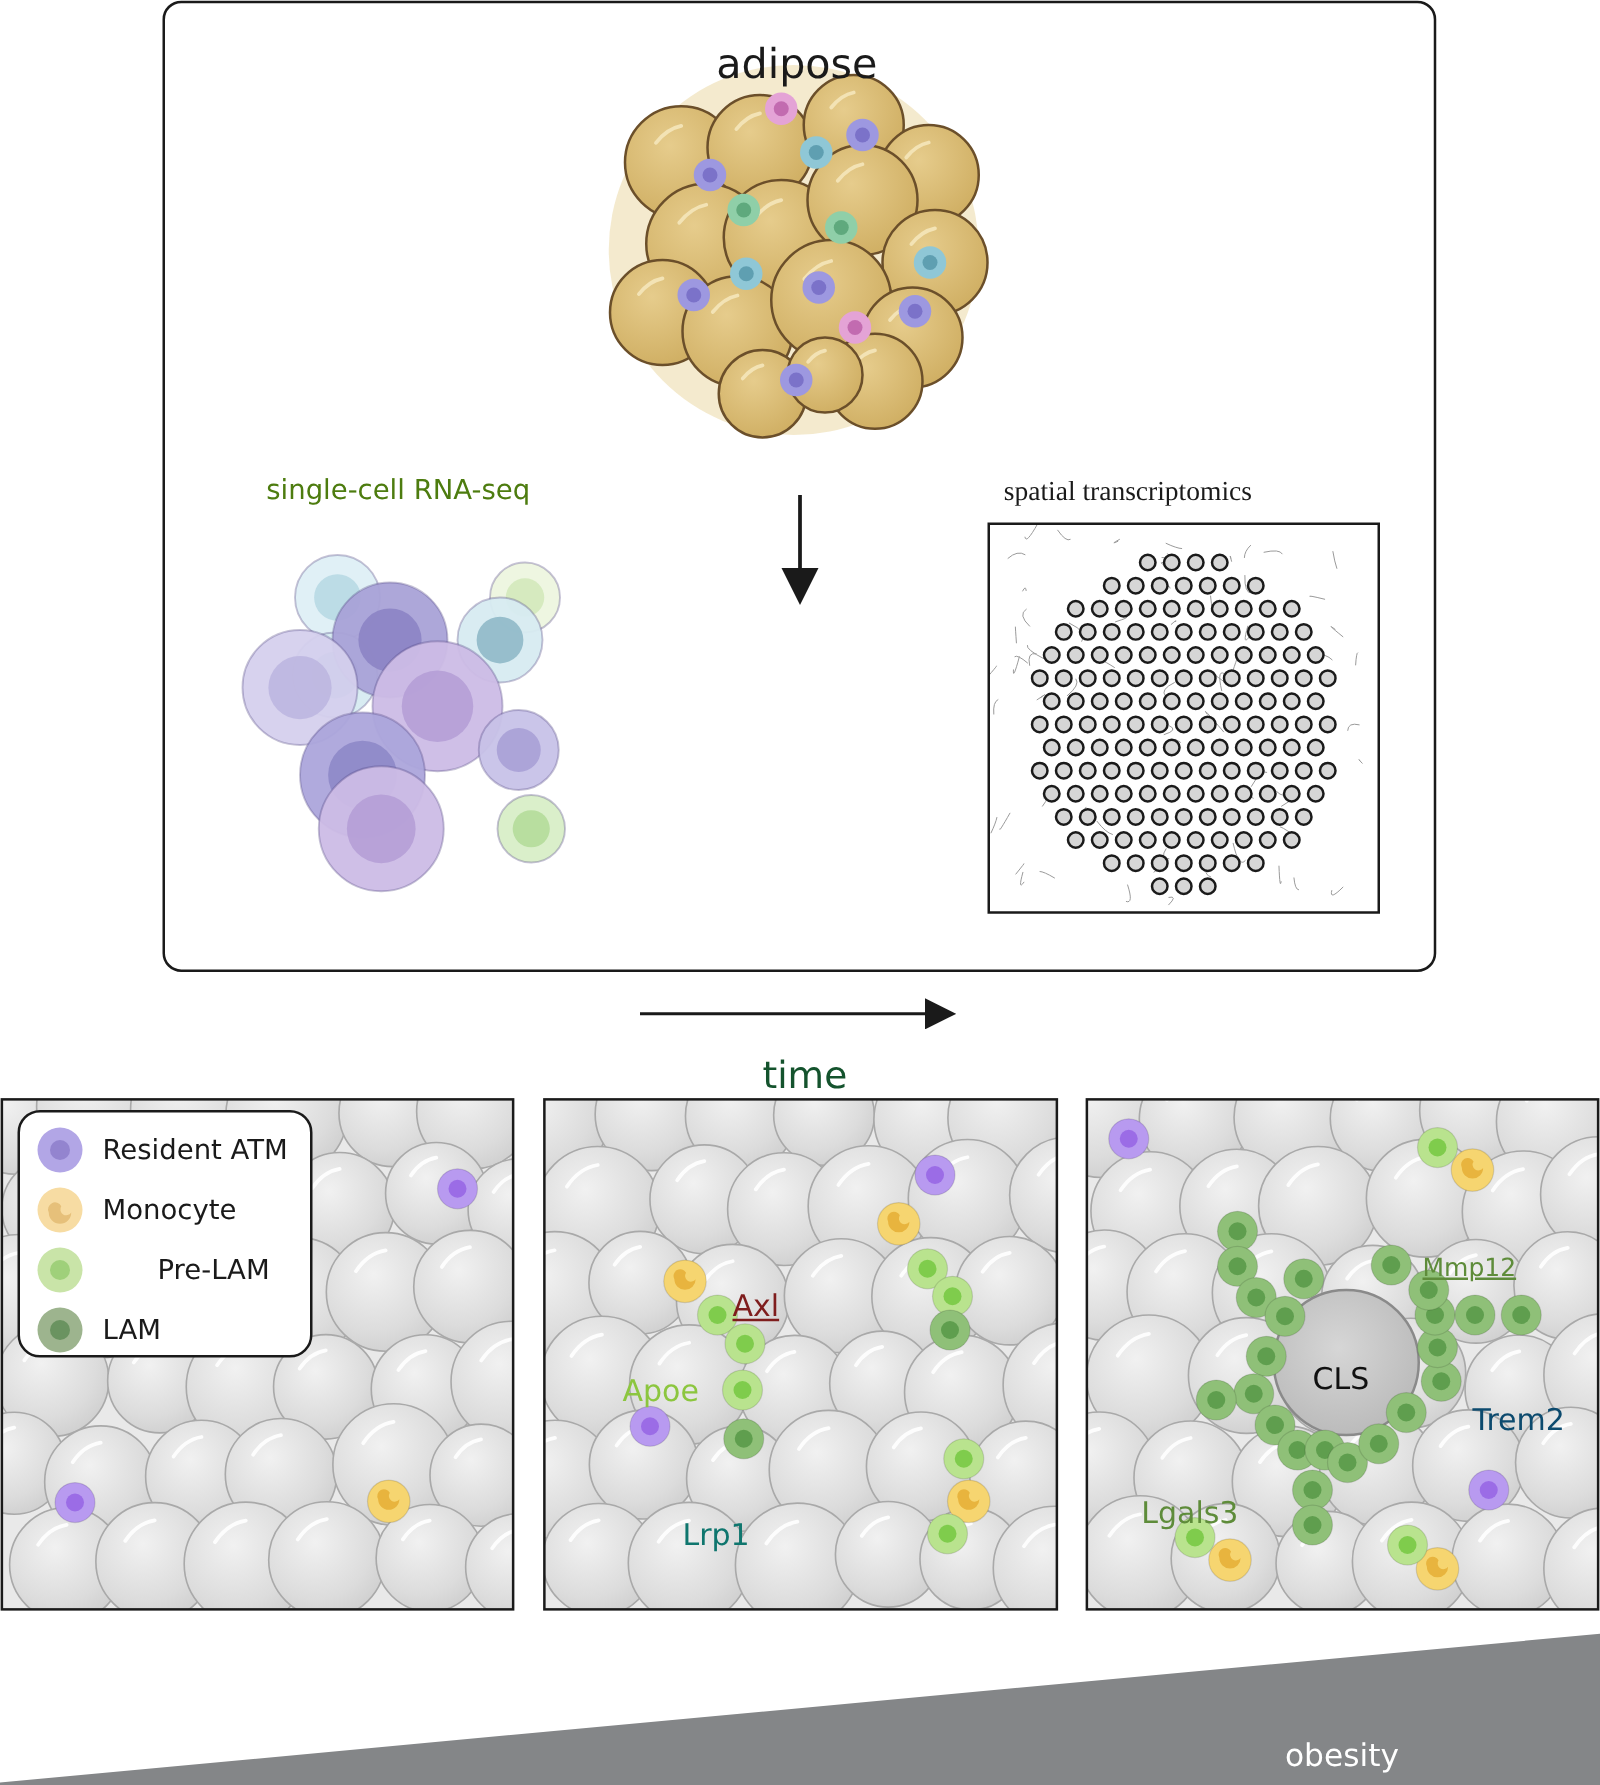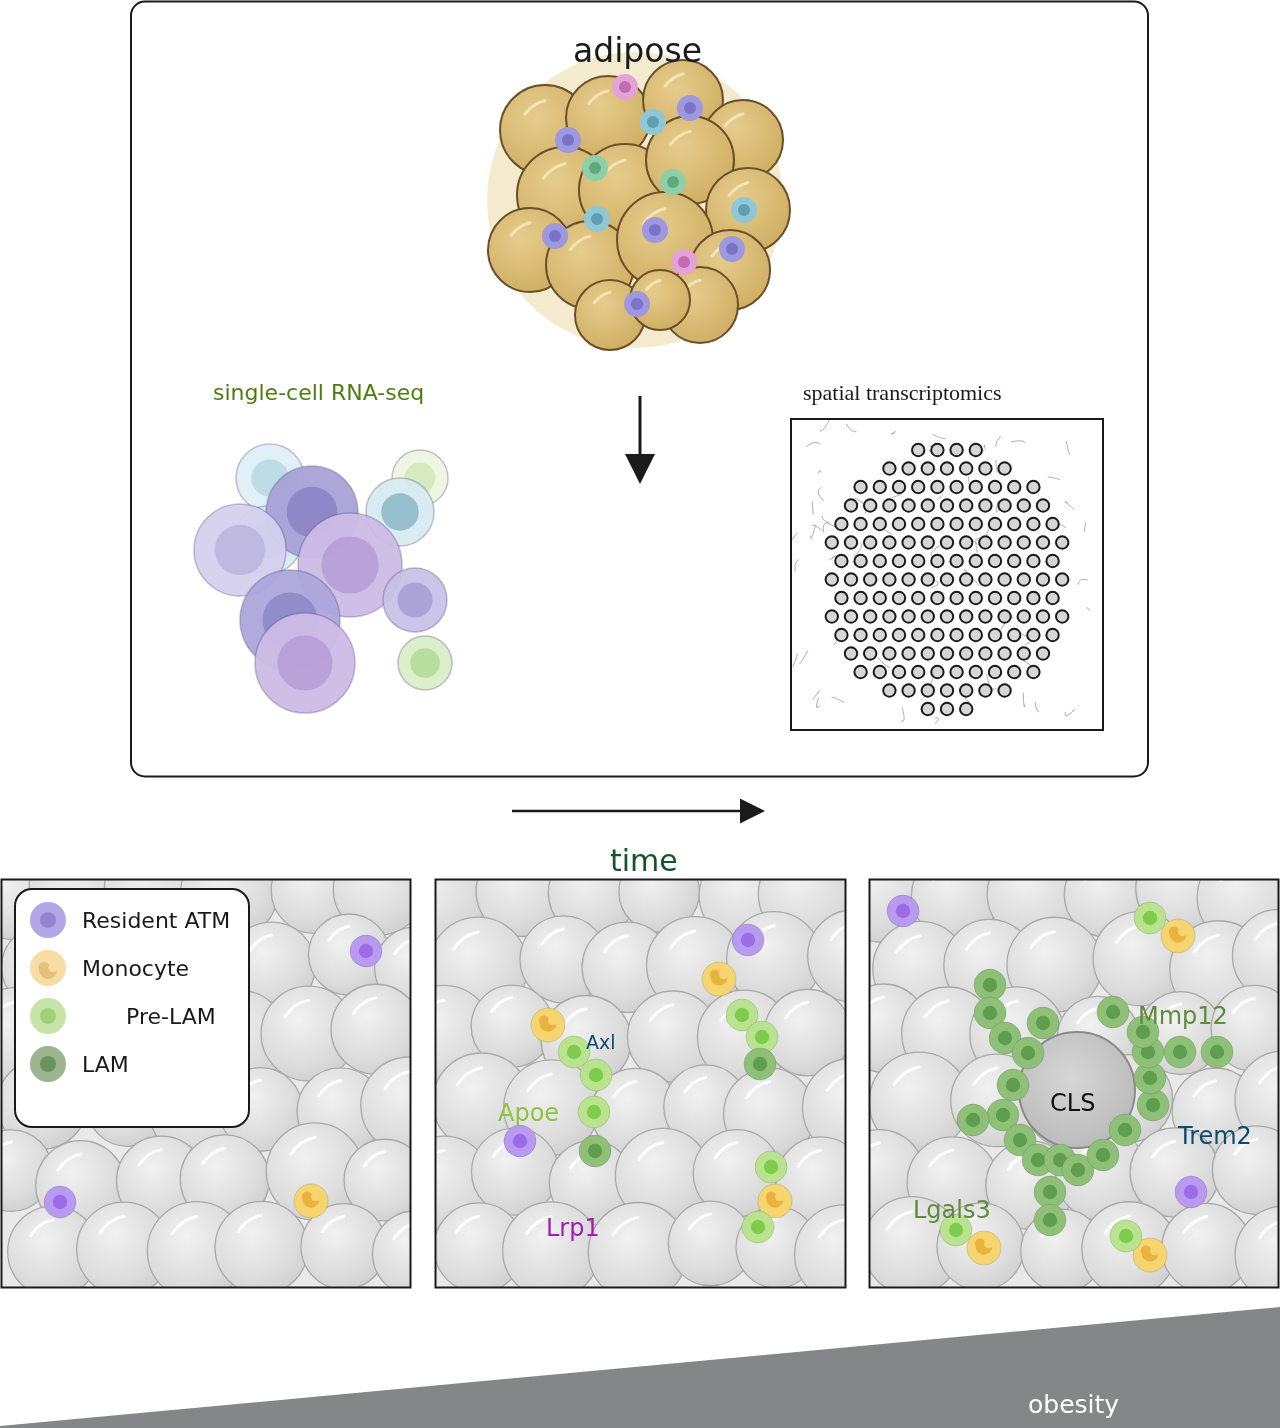--- a/index.html
+++ b/index.html
@@ -1,19 +1,19 @@
 <!DOCTYPE html>
 <html><head>
 <meta charset="utf-8">
 <style>
   html,body{margin:0;padding:0;background:#ffffff;}
   body{width:1280px;height:1428px;position:relative;overflow:hidden;font-family:"DejaVu Sans","Liberation Sans",sans-serif;}
   #fig{position:absolute;left:0;top:0;}
   .overlay-text{position:absolute;white-space:nowrap;font-family:"DejaVu Sans","Liberation Sans",sans-serif;line-height:1;margin-top:14px;}
-  .legend-box{position:absolute;left:14px;top:888px;width:236px;height:240px;border:2px solid #1a1a1a;border-radius:18px;background:#ffffff;box-sizing:border-box;}
+  .legend-box{position:absolute;left:14px;top:888px;width:236px;height:198px;border:2px solid #1a1a1a;border-radius:18px;background:#ffffff;box-sizing:border-box;}
   .legend-item{position:absolute;left:66px;font-size:22px;color:#1a1a1a;}
 </style>
 </head>
 <body>
 
 <svg id="fig" width="1280" height="1428" viewBox="0 0 1280 1428" xmlns="http://www.w3.org/2000/svg">
   <defs>
     <radialGradient id="grayCell" cx="40%" cy="35%" r="70%">
       <stop offset="0%" stop-color="#f1f1f1"></stop>
       <stop offset="70%" stop-color="#dcdcdc"></stop>
@@ -819,21 +819,21 @@
         </g>
       </g>
   </svg>
   <div class="legend-item" style="top:18px;">Resident ATM</div>
   <div class="legend-item" style="top:66px;">Monocyte</div>
   <div class="legend-item" style="top:114px;margin-left:44px;">Pre-LAM</div>
   <div class="legend-item" style="top:162px;">LAM</div>
 </div>
 
 <div id="gene-labels">
-    <div class="overlay-text" style="left: 586px; top: 1019px; font-size: 19px; color: #0c4a6e;">Axl</div>
+    <div class="overlay-text" style="left: 586px; top: 1019px; font-size: 24px; color: #7f1d1d; text-decoration: underline;">Axl</div>
     <div class="overlay-text" style="left: 498px; top: 1087px; font-size: 24px; color: rgb(140, 198, 63); text-align: right;">Apoe</div>
-    <div class="overlay-text" style="left: 546px; top: 1202px; font-size: 24px; color: #a21caf; text-align: right;">Lrp1</div>
-    <div class="overlay-text" style="left: 1138px; top: 990px; font-size: 24px; color: rgb(94, 140, 58);">Mmp12</div>
+    <div class="overlay-text" style="left: 546px; top: 1202px; font-size: 24px; color: #0f766e; text-align: right;">Lrp1</div>
+    <div class="overlay-text" style="left: 1138px; top: 990px; font-size: 20px; color: rgb(94, 140, 58); text-decoration: underline;">Mmp12</div>
     <div class="overlay-text" style="left: 1178px; top: 1110px; font-size: 24px; color: #0c4a6e;">Trem2</div>
     <div class="overlay-text" style="left: 913px; top: 1184px; font-size: 24px; color: rgb(94, 140, 58);">Lgals3</div>
   </div>
 <div class="overlay-text" style="left:1050px;top:1077px;font-size:24px;font-weight:normal;color:#111111;">CLS</div>
 <div class="overlay-text" style="left:1028px;top:1378px;font-size:25px;color:#ffffff;">obesity</div>
 
 </body></html>

